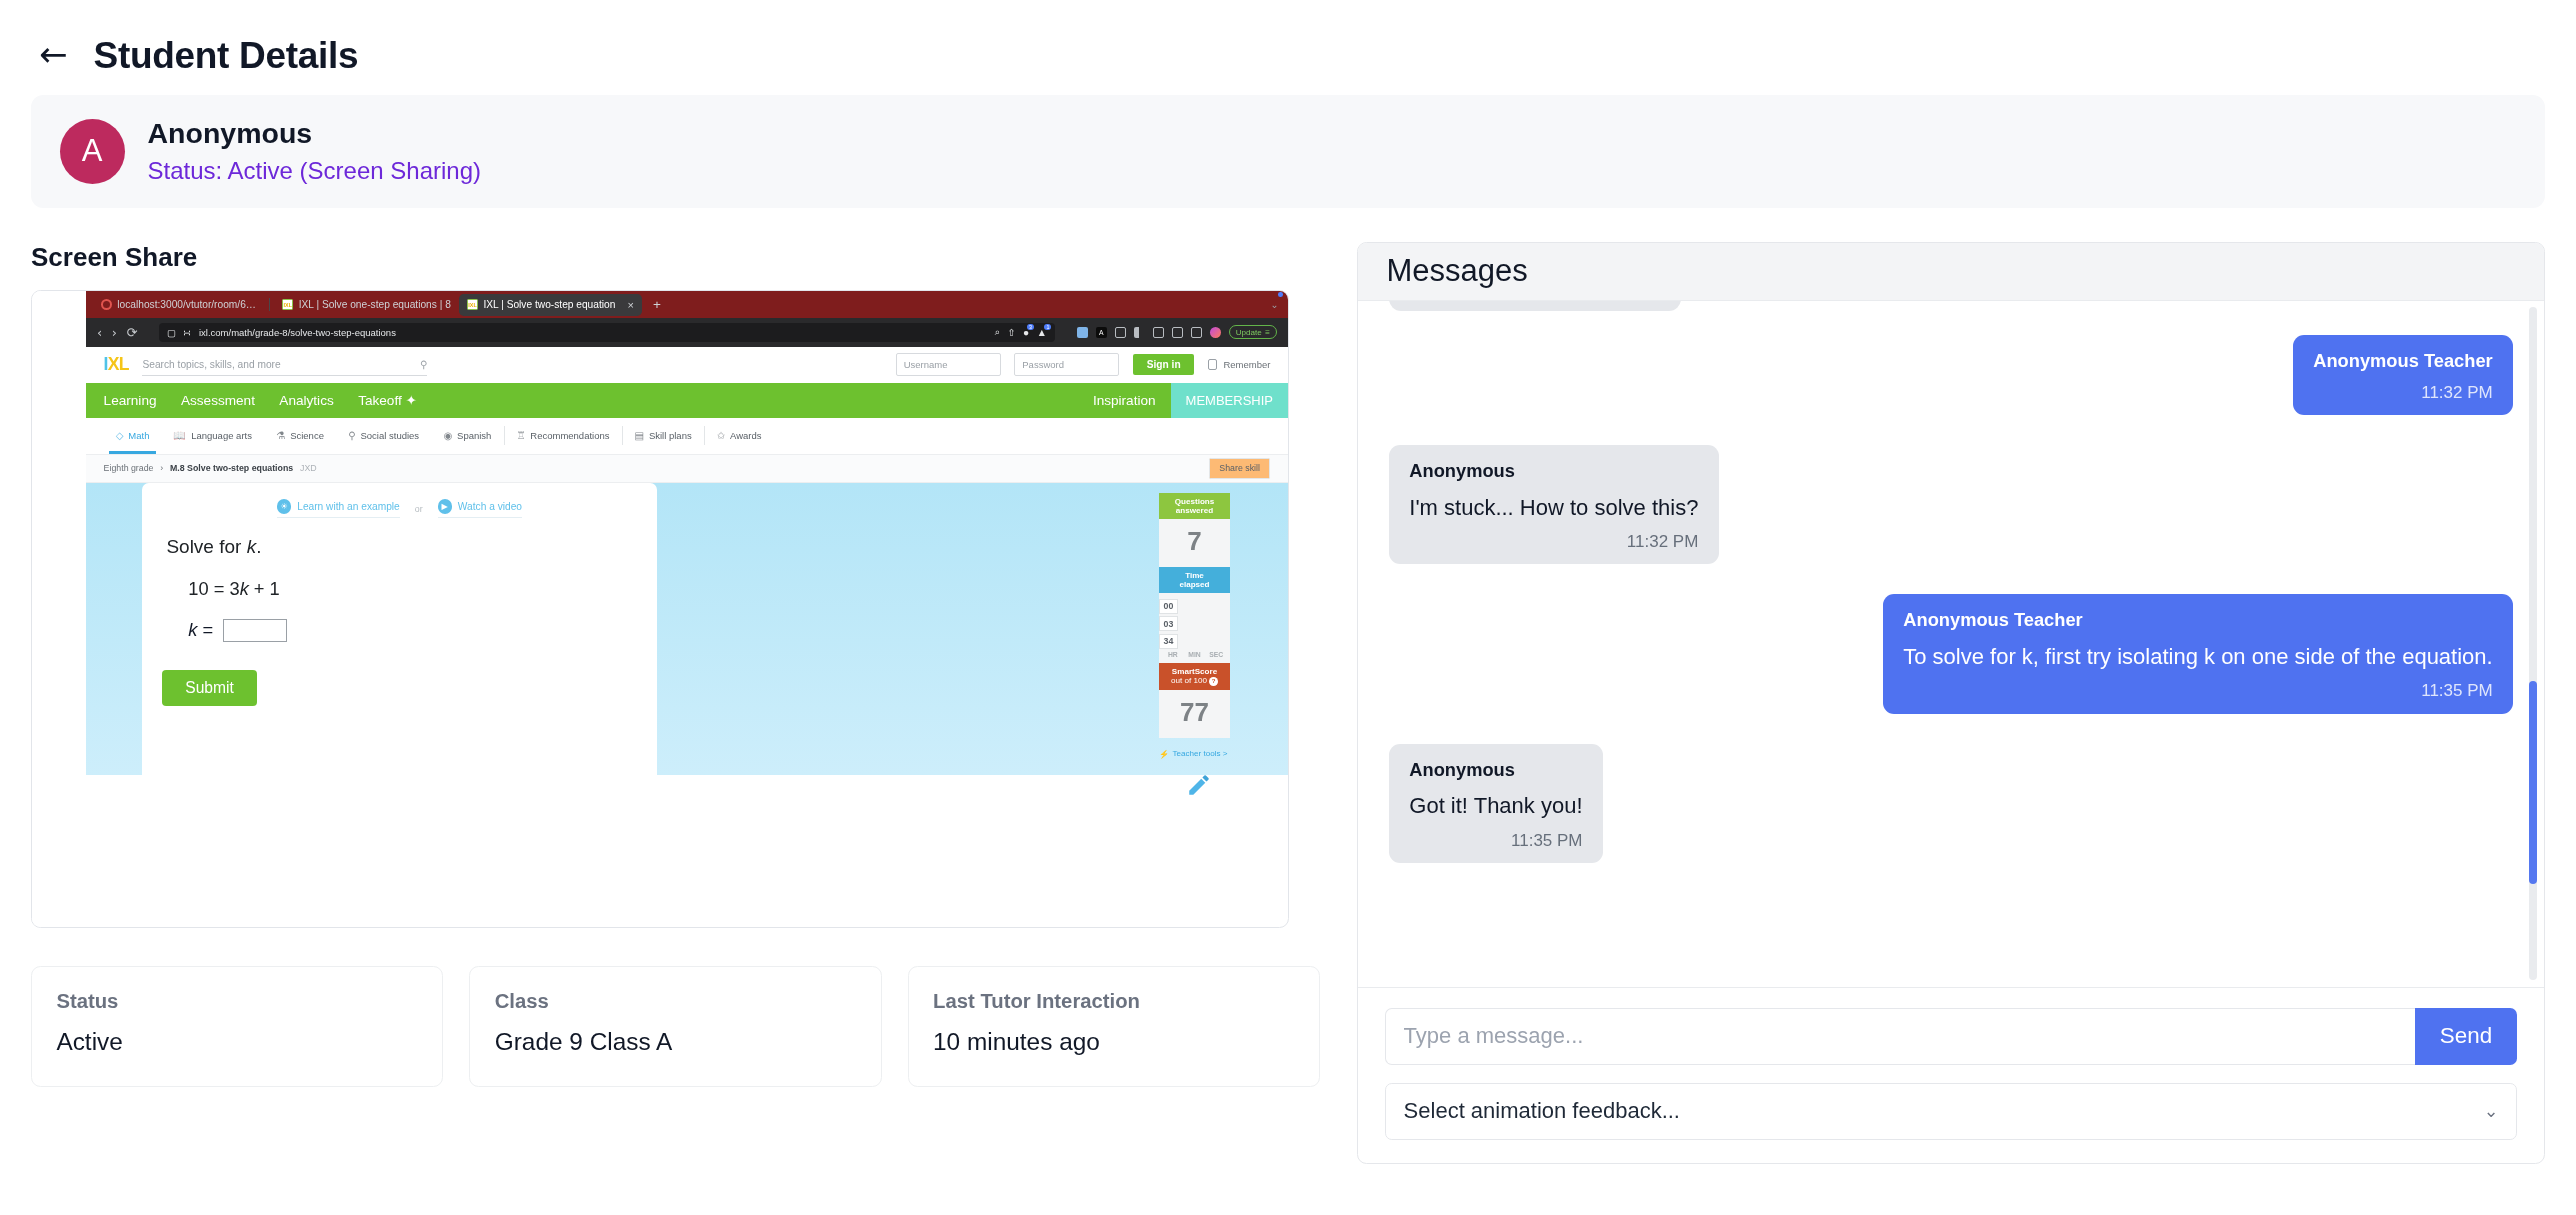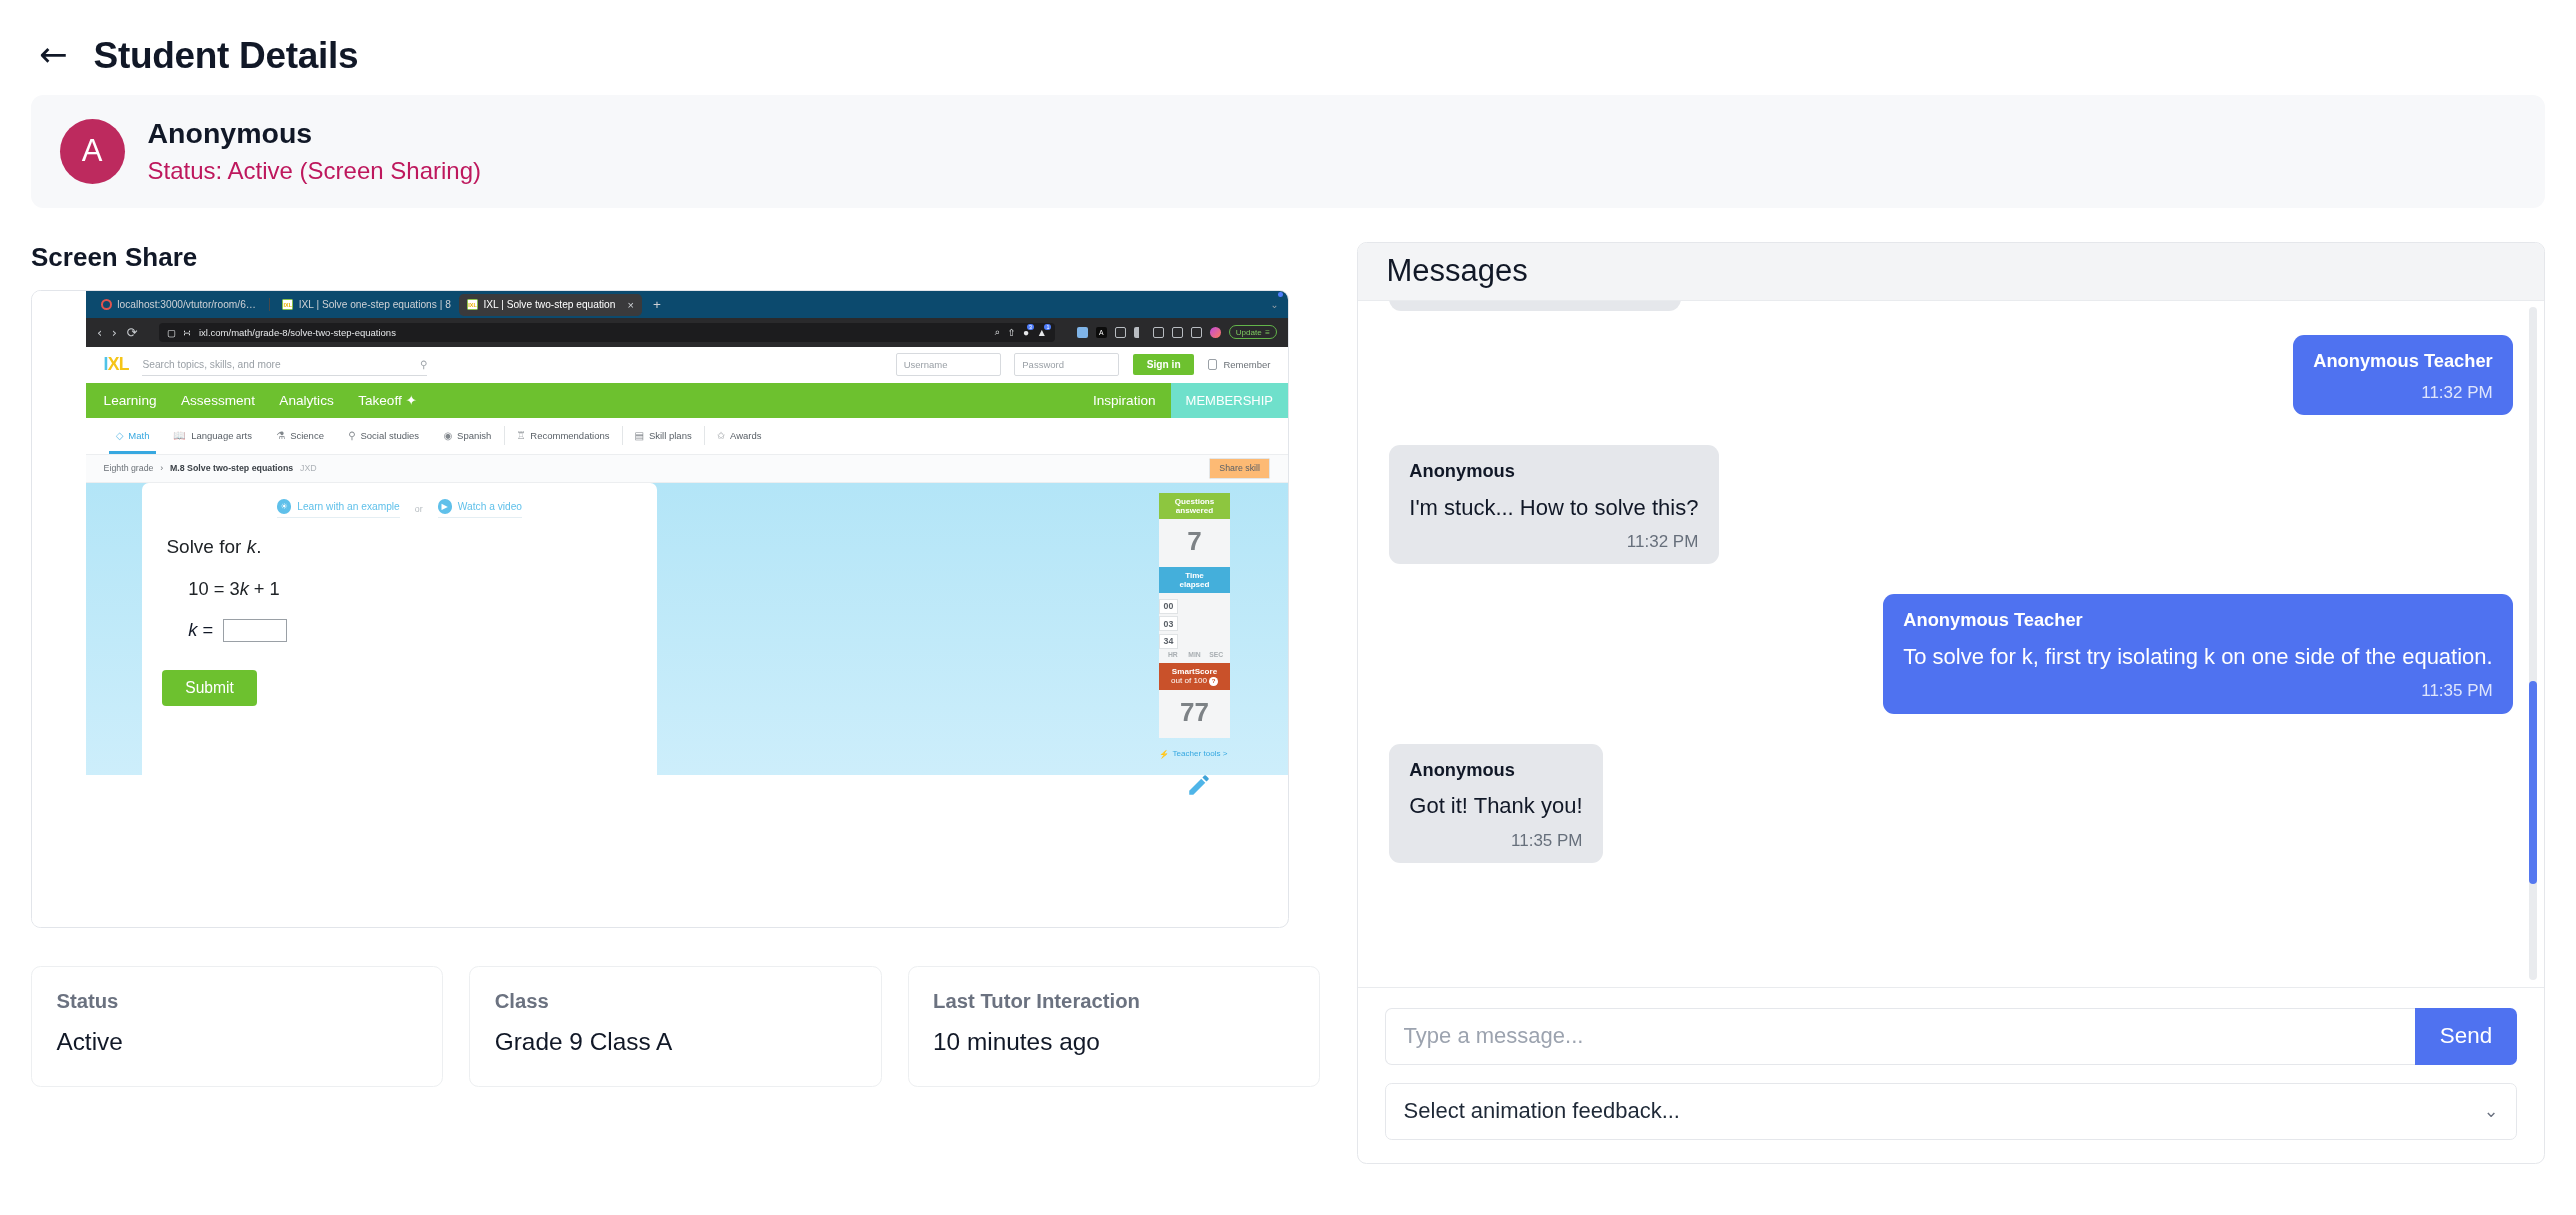--- a/index.html
+++ b/index.html
@@ -33,21 +33,21 @@
     display: flex; align-items: center; gap: 23px;
     padding: 0 28.5px;
   }
   .avatar {
     width: 65px; height: 65px; border-radius: 50%;
     background: #bd2a5e; color: #ffffff;
     display: flex; align-items: center; justify-content: center;
     font-size: 31px; font-weight: 400; flex: none;
   }
   .student-name { font-size: 28.5px; font-weight: bold; line-height: 1.25; }
-  .student-status { font-size: 24px; color: #be185d; line-height: 1.3; margin-top: 3.4px; }
+  .student-status { font-size: 24px; color: #6d28d9; line-height: 1.3; margin-top: 3.4px; }
 
   
   .main {
     display: flex; gap: 37px;
     padding: 34px 31px 0 31px;
     height: calc(1215px - 85px - 122px);
   }
   .col-left { width: 1289px; flex: none; }
   .col-right { flex: 1; }
 
@@ -58,21 +58,21 @@
     width: 1258px; height: 638px;
     border: 1.4px solid #e2e5ea; border-radius: 9.5px;
     background: #ffffff; overflow: hidden;
     display: flex;
   }
   .ss-gutter { width: 54px; background: #ffffff; flex: none; }
   .ss-body { flex: 1; position: relative; overflow: hidden; }
 
   
   .br-tabs {
-    background: #0c4a6e; height: 27px;
+    background: #7f1d1d; height: 27px;
     display: flex; align-items: center; padding: 0 6.8px; gap: 0;
     position: relative;
   }
   .br-tab {
     display: flex; align-items: center; gap: 5.4px;
     height: 22px; padding: 0 8.1px; border-radius: 4.7px;
     font-size: 10.2px; color: #cfd2d6; white-space: nowrap;
     max-width: 224px; overflow: hidden;
   }
   .br-tab.active { background: #3a3a3c; color: #ffffff; }

